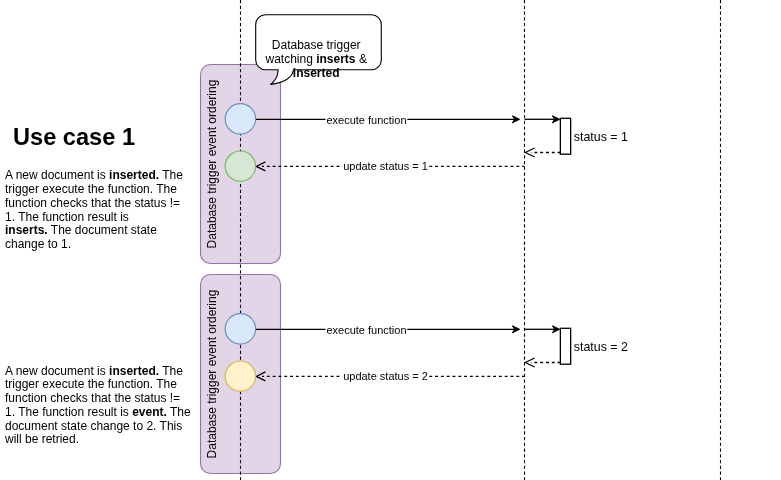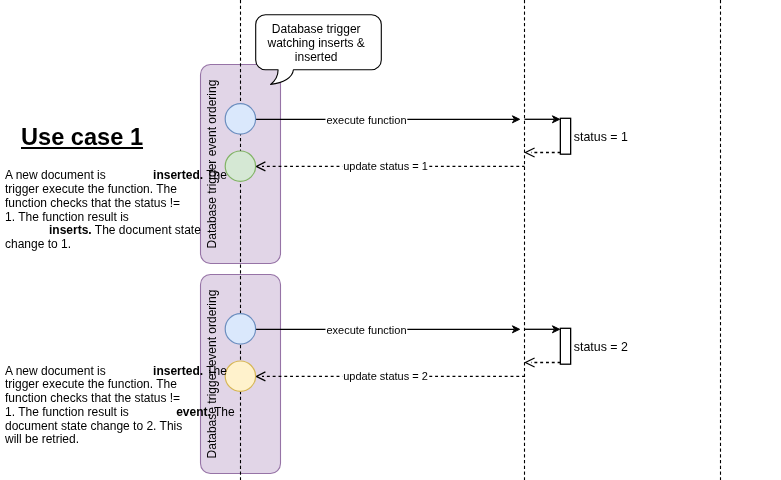--- a/index.html
+++ b/index.html
@@ -2,39 +2,39 @@
 <html><head>
 <meta charset="utf-8">
 <title>Database trigger event ordering</title>
 <style>
   html,body{margin:0;padding:0;background:#ffffff;}
   body{width:781px;height:480px;overflow:hidden;font-family:"Liberation Sans",sans-serif;color:#000;-webkit-font-smoothing:antialiased;}
   #canvas{position:relative;width:781px;height:480px;}
   svg.diagram{position:absolute;left:0;top:0;width:781px;height:480px;}
   .uc-title{position:absolute;font-weight:bold;font-size:23.6px;line-height:1;color:#000;white-space:nowrap;}
   .uc-body{position:absolute;font-size:12px;line-height:13.75px;color:#000;white-space:nowrap;}
-  .uc-body b{font-weight:bold;margin-left:44px;}
+  .uc-body b{font-weight:bold;}
 
   .lifeline{stroke:#000;stroke-width:1.1;stroke-dasharray:3.2 2.55;}
   .lane{fill:#e1d5e7;stroke:#9673a6;stroke-width:1.1;}
   .lane-label{font-family:"Liberation Sans",sans-serif;font-size:12px;fill:#000;}
   .ev-blue{fill:#dae8fc;stroke:#6c8ebf;stroke-width:1.2;}
   .ev-green{fill:#d5e8d4;stroke:#82b366;stroke-width:1.2;}
   .ev-yellow{fill:#fff2cc;stroke:#d6b656;stroke-width:1.2;}
   .solid-msg{stroke:#000;stroke-width:1.3;}
   .dashed-msg{stroke:#000;stroke-width:1.3;stroke-dasharray:2.9 2.9;}
   .filled-arrow{fill:#000;stroke:#000;stroke-width:1;stroke-linejoin:miter;}
   .open-arrow{fill:none;stroke:#000;stroke-width:1.2;stroke-linecap:butt;}
   .activation{fill:#ffffff;stroke:#000;stroke-width:1.3;}
   .msg-label{font-family:"Liberation Sans",sans-serif;font-size:11px;fill:#000;}
   .label-bg{fill:#ffffff;}
   .status-label{font-family:"Liberation Sans",sans-serif;font-size:12.4px;fill:#000;}
   .callout-shape{fill:#ffffff;stroke:#000;stroke-width:1.1;stroke-linejoin:round;}
-  .callout-text{position:absolute;left:255.2px;top:22px;width:122px;text-align:center;font-size:12px;line-height:14px;color:#000;}
-  .callout-text b{font-weight:normal;margin-top:8px;}
+  .callout-text{position:absolute;left:255.2px;top:38px;width:122px;text-align:center;font-size:12px;line-height:14px;color:#000;}
+  .callout-text b{font-weight:bold;margin-top:8px;}
 </style>
 </head>
 <body>
 
 <div id="canvas">
   <svg class="diagram" viewBox="0 0 781 480">
 
     <g>
       <rect class="lane" x="200.5" y="64.5" width="80" height="199" rx="10" ry="10" fill="#e1d5e7" stroke="#9673a6"></rect>
       <text class="lane-label" x="216.2" y="164" transform="rotate(-90 216.2 164)" text-anchor="middle">Database trigger event ordering</text>
@@ -92,17 +92,17 @@
     <circle class="ev-blue" cx="240.4" cy="328.9" r="15.2" fill="#dae8fc" stroke="#6c8ebf"></circle>
     <circle class="ev-yellow" cx="240.4" cy="376.2" r="15.2" fill="#fff2cc" stroke="#d6b656"></circle>
 
     <g>
       <path class="callout-shape" d="M 265.5 14.8 L 371.5 14.8 A 9.8 9.8 0 0 1 381.3 24.6 L 381.3 60.0 A 9.8 9.8 0 0 1 371.5 69.8 L 293.4 69.8 C 292.6 77.6 283.5 83.2 270.6 84.4 C 275.6 80.6 278.1 75.6 278.1 69.8 L 265.5 69.8 A 9.8 9.8 0 0 1 255.7 60.0 L 255.7 24.6 A 9.8 9.8 0 0 1 265.5 14.8 Z"></path>
     </g>
   </svg>
 
   <div class="callout-text">Database trigger<br>watching <b>inserts</b> &amp;<br><b>inserted</b></div>
 
-  <div class="uc-title" style="left:21px;top:126.3px;text-decoration:underline;">Use case 1</div>
+  <div class="uc-title" style="left:13px;top:126.3px;">Use case 1</div>
   <div class="uc-body" style="left:5px;top:169.3px;width:182px;">A new document is <b>inserted.</b> The<br>trigger execute the function. The<br>function checks that the status !=<br>1. The function result is<br><b>inserts.</b> The document state<br>change to 1.</div>
 
   <div class="uc-body" style="left:5px;top:364.7px;width:182px;">A new document is <b>inserted.</b> The<br>trigger execute the function. The<br>function checks that the status !=<br>1. The function result is <b>event.</b> The<br>document state change to 2. This<br>will be retried.</div>
 </div>
 
 </body></html>

